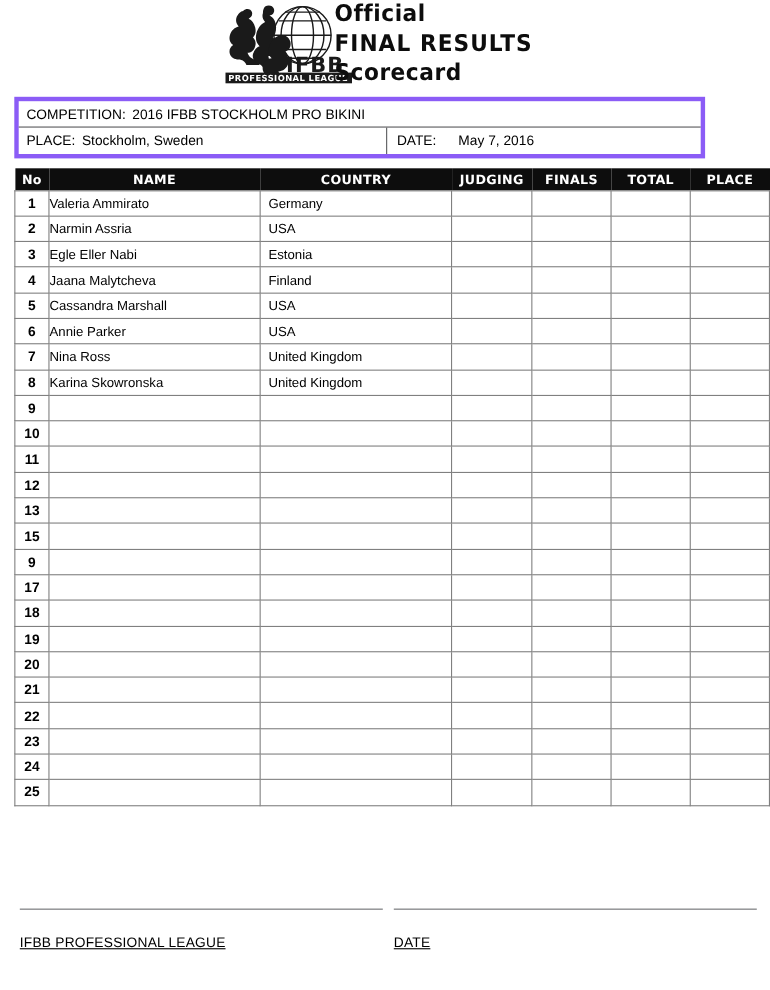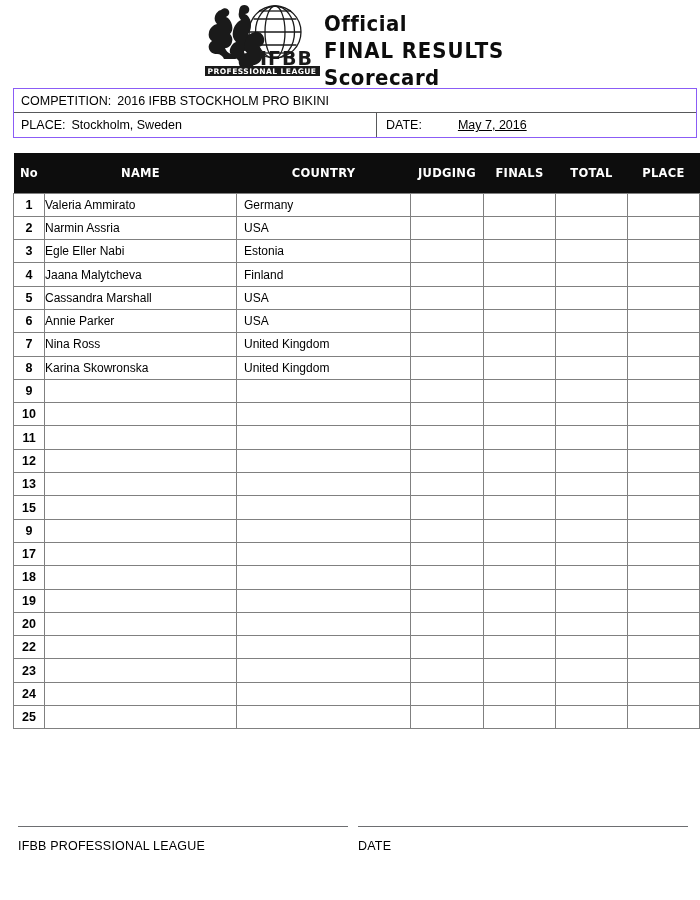--- a/index.html
+++ b/index.html
@@ -28,46 +28,45 @@
     position: absolute;
     left: 197px;
     top: 2px;
     width: 125px;
     height: 74px;
   }
   .logo-svg { display: block; }
 
   .title-block {
     position: absolute;
-    left: 324px;
+    left: 304px;
     top: 1px;
     width: 260px;
-    margin-top: 12px;
   }
   .title-line {
     font-family: "DejaVu Sans", sans-serif;
     font-weight: bold;
     color: #0d0d0d;
     letter-spacing: 0.5px;
     line-height: 1.0;
     white-space: nowrap;
     transform: scaleX(0.94);
     transform-origin: left center;
   }
   .title-1 { font-size: 21px; margin-top: 1px; }
   .title-2 { font-size: 21px; margin-top: 6px; letter-spacing: 1px; }
   .title-3 { font-size: 21px; margin-top: 6px; }
 
   
   .info-box {
     position: absolute;
     left: 13px;
     top: 88px;
-    width: 684px;
-    border: 1px solid #8b5cf6;
+    width: 628px;
+    border: 4px solid #8b5cf6;
     box-sizing: border-box;
   }
   .info-row {
     display: flex;
     height: 24px;
     box-sizing: border-box;
   }
   .info-row.row-top { border-bottom: 1px solid #58595b; }
   .info-cell {
     display: flex;
@@ -78,21 +77,21 @@
     white-space: nowrap;
   }
   .info-cell.full { width: 100%; }
   .info-cell.left-half {
     width: 363px;
     border-right: 1px solid #58595b;
   }
   .info-cell.right-half { width: 309px; padding-left: 9px; }
   .info-label { margin-right: 6px; }
   .info-value { }
-  .info-value.date-value { margin-left: 30px; text-decoration: underline; }
+  .info-value.date-value { margin-left: 14px; }
 
   
   .score-table {
     position: absolute;
     left: 13px;
     top: 153px;
     width: 686px;
     border-collapse: collapse;
     table-layout: fixed;
   }
@@ -103,21 +102,21 @@
     height: 23.3px;
   }
   .score-table thead th {
     background: #0d0d0d;
     color: #ffffff;
     font-family: "DejaVu Sans", sans-serif;
     font-size: 11.5px;
     font-weight: bold;
     letter-spacing: 0.3px;
     text-align: center;
-    height: 40px;
+    height: 20px;
     border: none;
     vertical-align: middle;
   }
   .score-table tbody td {
     border: 1px solid #808080;
     font-size: 12px;
     vertical-align: middle;
   }
   .score-table tbody td.col-no {
     text-align: center;
@@ -148,24 +147,25 @@
   }
   .sig-group { position: absolute; top: 0; }
   .sig-group.left  { left: 5px;   width: 330px; }
   .sig-group.right { left: 345px; width: 330px; }
   .sig-line {
     width: 100%;
     height: 0;
     border-top: 1px solid #6d6e71;
   }
   .sig-label {
-    margin-top: 12px;
+    margin-top: 23px;
     font-size: 12.5px;
     letter-spacing: 0.2px;
     white-space: nowrap;
+    text-decoration: underline;
   }
 </style>
 </head>
 <body>
 
 <div class="masthead">
 
   <div class="logo-block">
     <svg class="logo-svg" width="125" height="74" viewBox="0 0 125 74" aria-hidden="true">
 
@@ -410,20 +410,29 @@
       <tr>
         <td class="col-no">20</td>
         <td class="col-name"></td>
         <td class="col-country"></td>
         <td class="col-blank"></td>
         <td class="col-blank"></td>
         <td class="col-blank"></td>
         <td class="col-blank"></td>
       </tr>
       <tr>
+        <td class="col-no">21</td>
+        <td class="col-name"></td>
+        <td class="col-country"></td>
+        <td class="col-blank"></td>
+        <td class="col-blank"></td>
+        <td class="col-blank"></td>
+        <td class="col-blank"></td>
+      </tr>
+      <tr>
         <td class="col-no">22</td>
         <td class="col-name"></td>
         <td class="col-country"></td>
         <td class="col-blank"></td>
         <td class="col-blank"></td>
         <td class="col-blank"></td>
         <td class="col-blank"></td>
       </tr>
       <tr>
         <td class="col-no">23</td>

